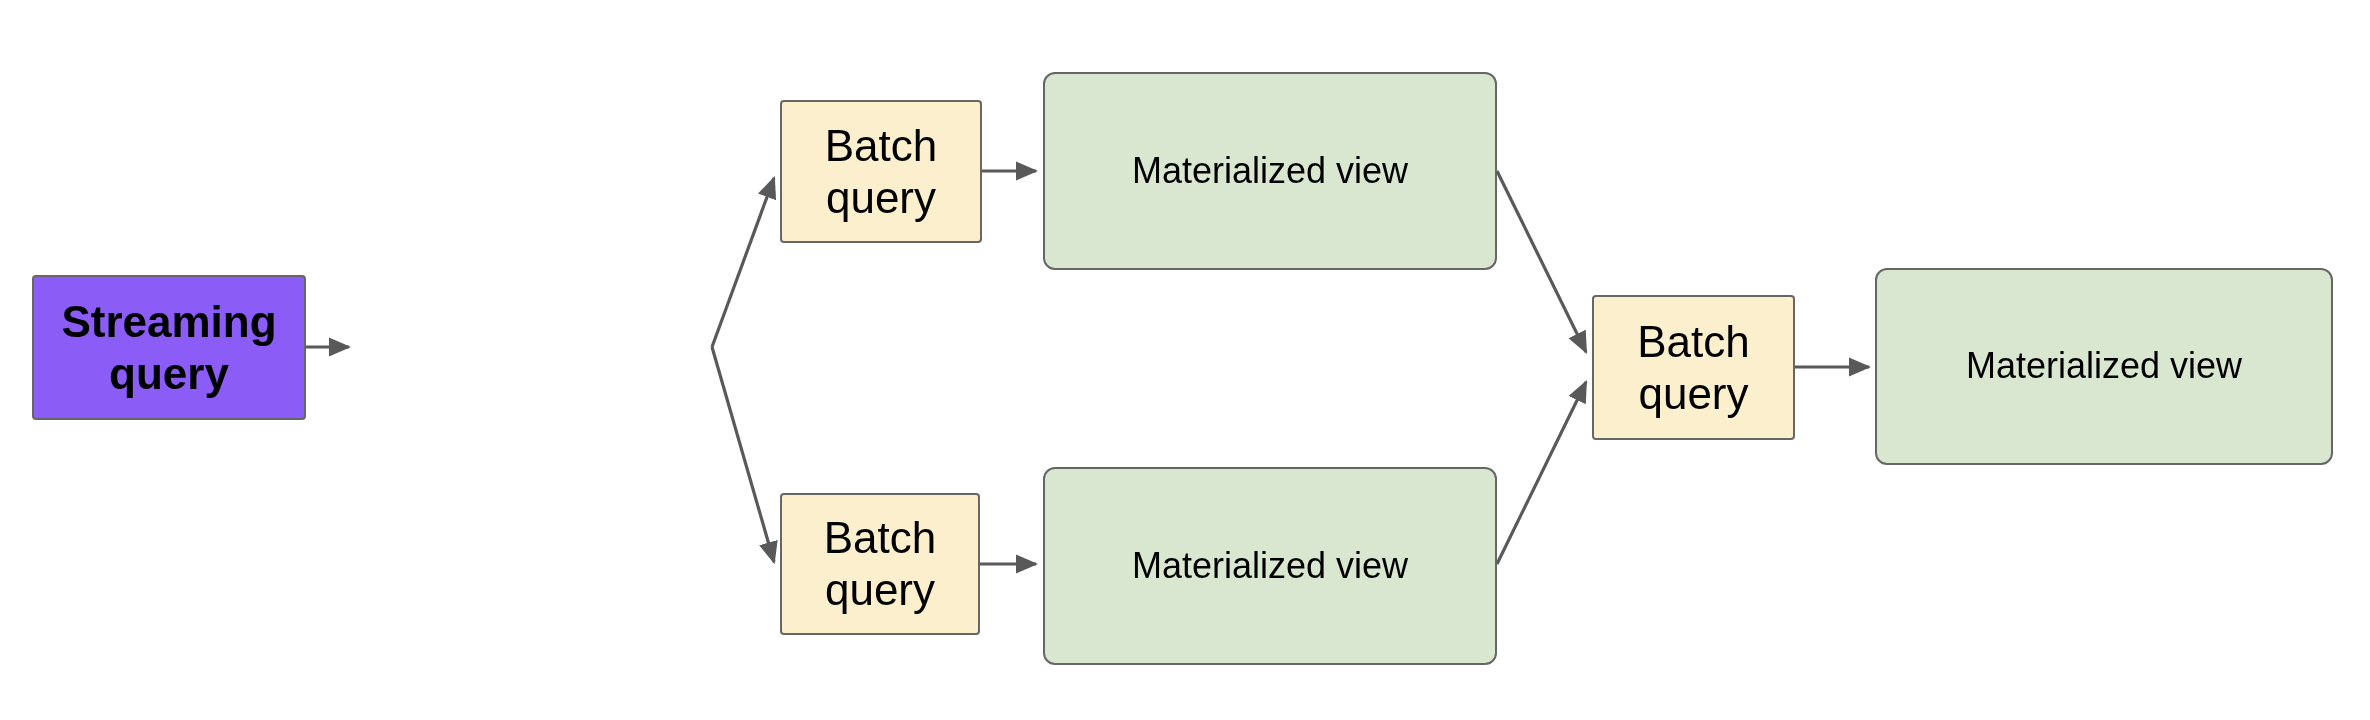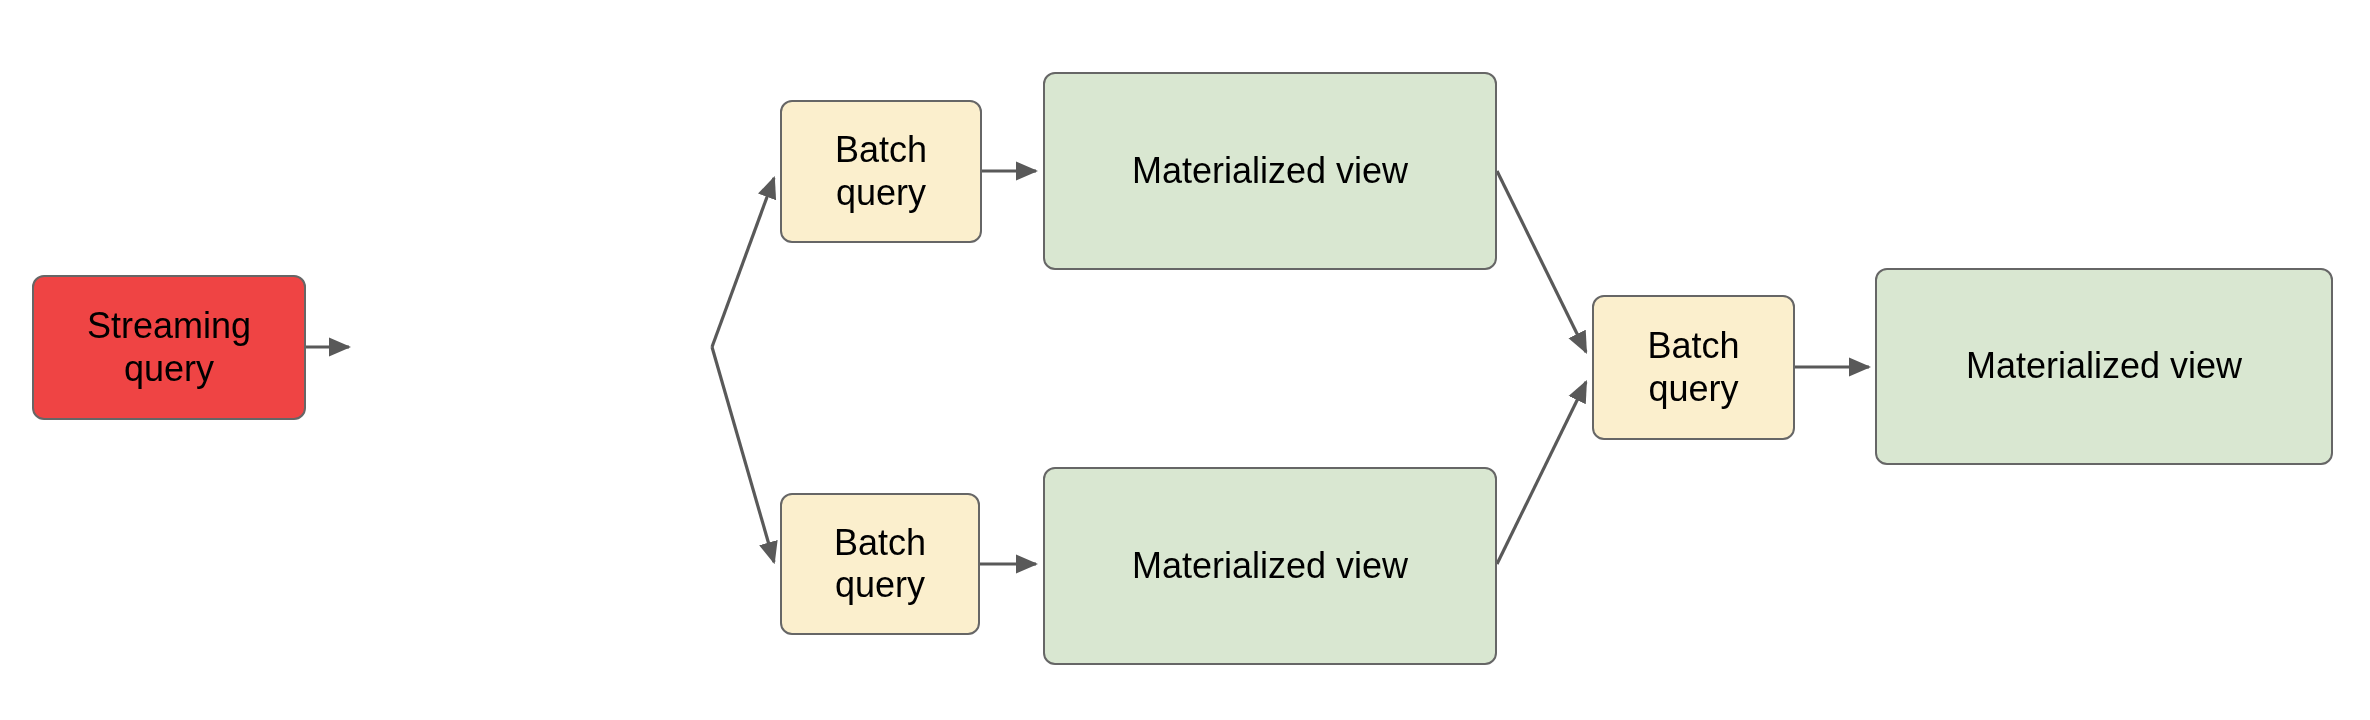--- a/index.html
+++ b/index.html
@@ -34,22 +34,22 @@
     justify-content: center;
     text-align: center;
     color: #000000;
     line-height: 1.18;
     white-space: pre-line;
     border: 2px solid #666666;
     z-index: 2;
   }
   .node.process {
     background: #fbefcd;
-    border-radius: 12px;
-    font-size: 36px;
+    border-radius: 4px;
+    font-size: 44px;
   }
   .node.store {
     background: #d9e7d1;
     border-radius: 12px;
     font-size: 36px;
   }
 </style>
 </head>
 <body>
 
@@ -67,21 +67,21 @@
       <path d="M 712,347 L 774,178"></path>
       <path d="M 712,347 L 774,562"></path>
       <path d="M 982,171 L 1036,171"></path>
       <path d="M 980,564 L 1036,564"></path>
       <path d="M 1497,171 L 1586,352"></path>
       <path d="M 1497,564 L 1586,382"></path>
       <path d="M 1795,367 L 1869,367"></path>
     </g>
   </svg>
 
-  <div class="node process" style="left: 32px; top: 275px; width: 274px; height: 145px; background: #ef4444; border-color: rgb(102, 102, 102); color: rgb(0, 0, 0);">Streaming
+  <div class="node process" style="left: 32px; top: 275px; width: 274px; height: 145px; background: #8b5cf6; border-color: rgb(102, 102, 102); color: rgb(0, 0, 0); font-weight: bold;">Streaming
 query</div>
 
 
   <div class="node process" style="left: 780px; top: 100px; width: 202px; height: 143px; background: rgb(251, 239, 205); border-color: rgb(102, 102, 102); color: rgb(0, 0, 0);">Batch
 query</div>
 
   <div class="node store" style="left: 1043px; top: 72px; width: 454px; height: 198px; background: rgb(217, 231, 209); border-color: rgb(102, 102, 102); color: rgb(0, 0, 0);">Materialized view</div>
 
   <div class="node process" style="left: 780px; top: 493px; width: 200px; height: 142px; background: rgb(251, 239, 205); border-color: rgb(102, 102, 102); color: rgb(0, 0, 0);">Batch
 query</div>

